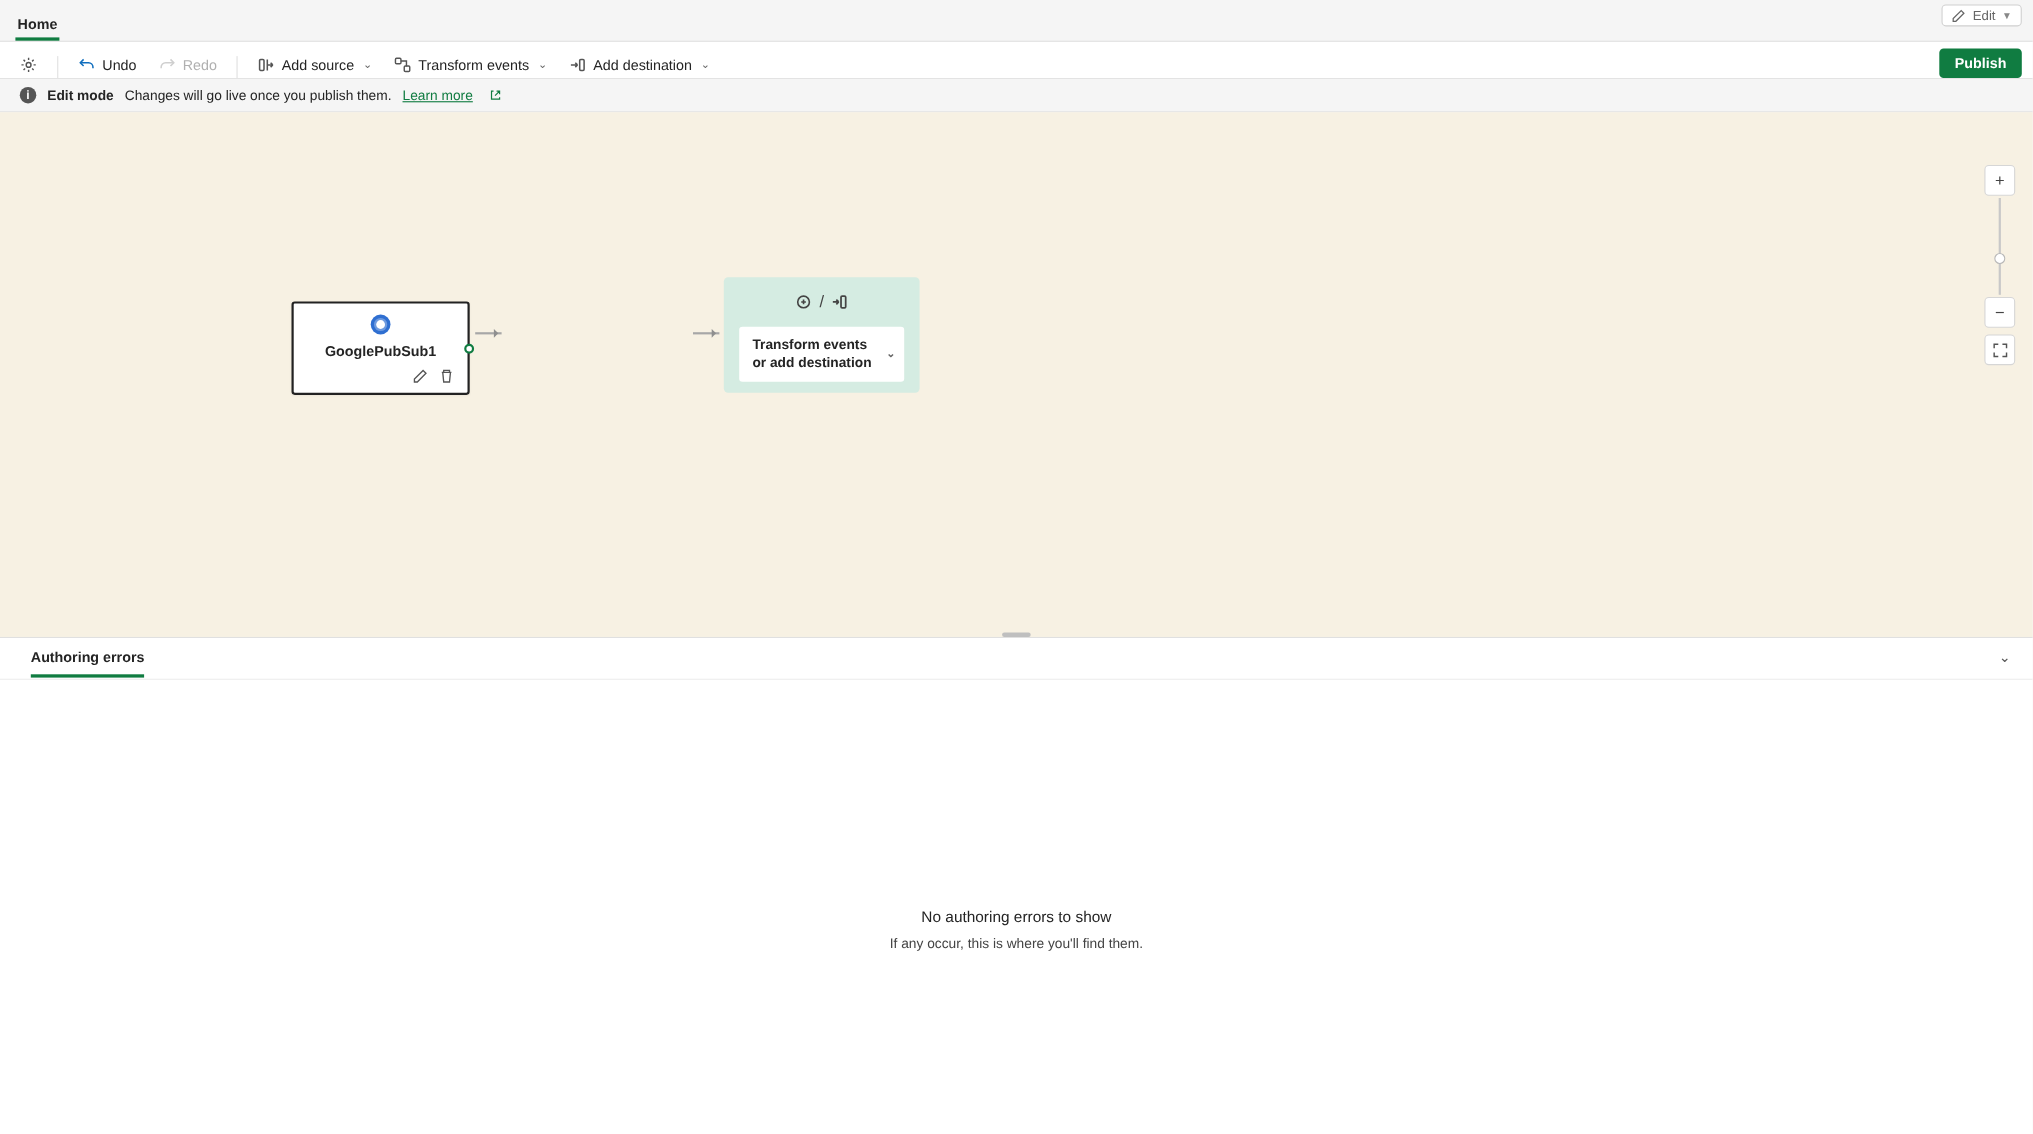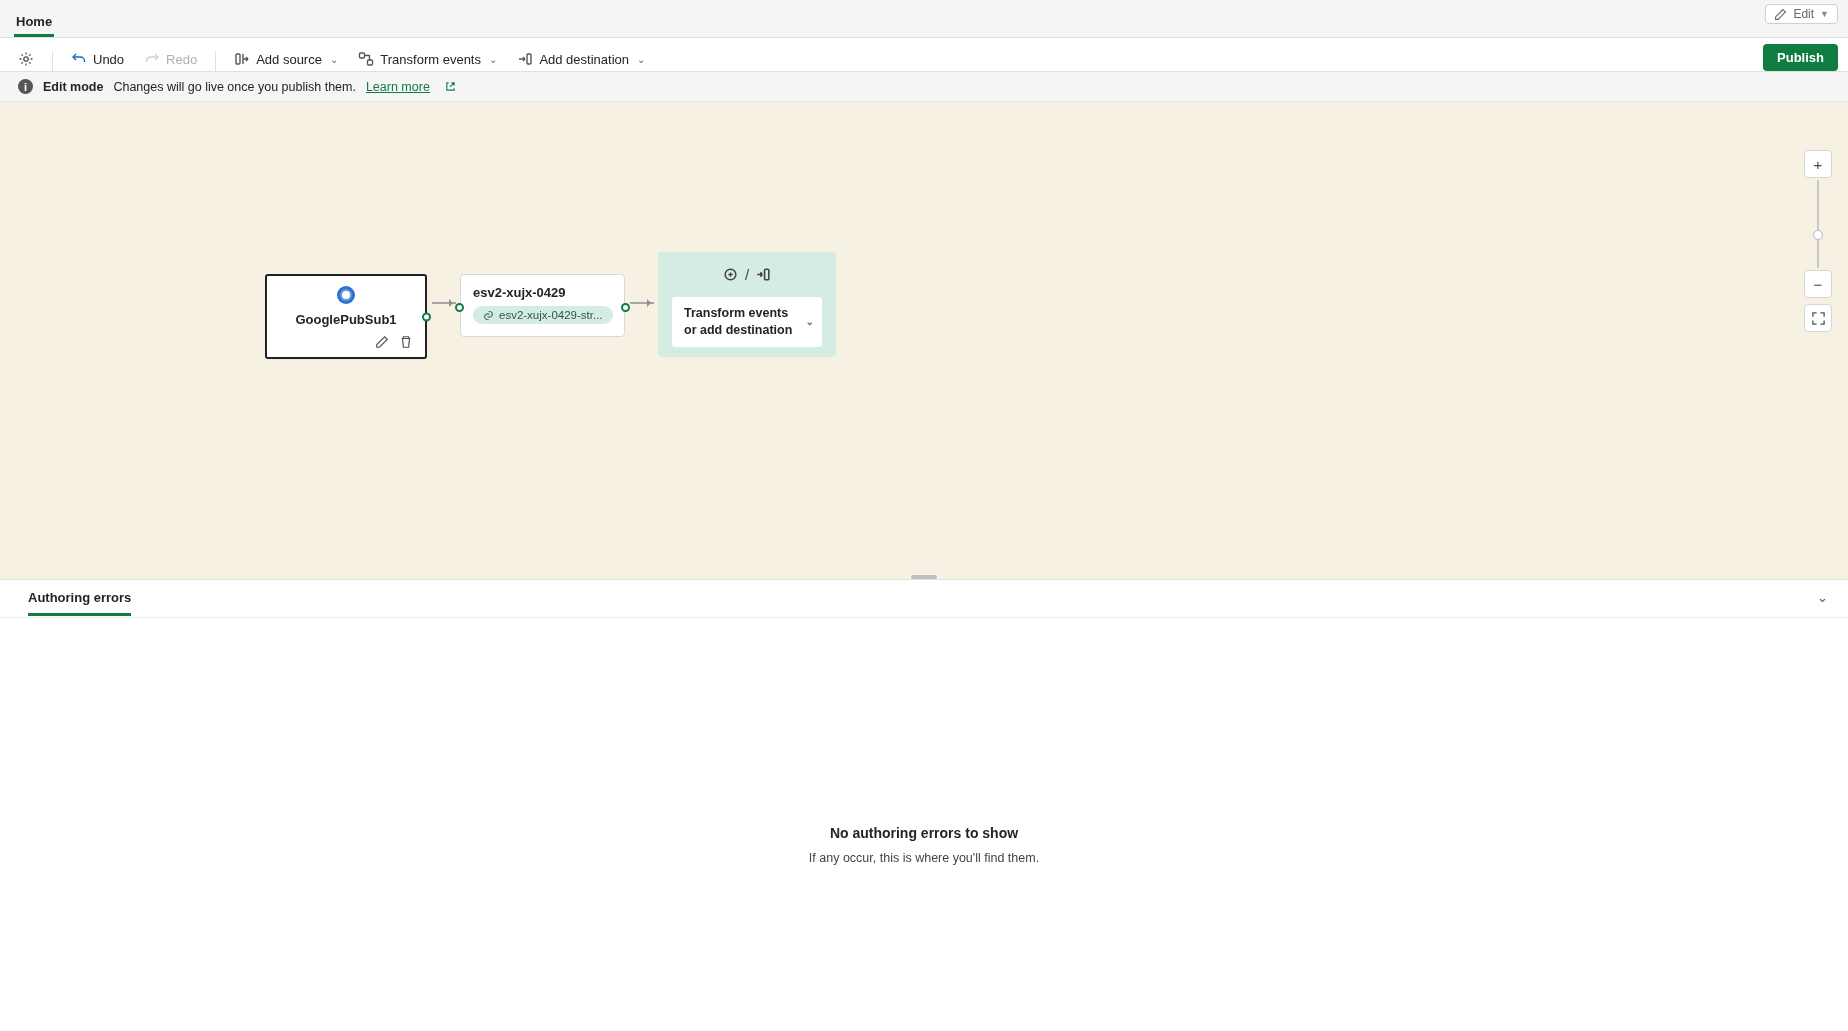--- a/index.html
+++ b/index.html
@@ -71,21 +71,21 @@
 
 .conn { position: absolute; height: 2px; background: #a7a7a7; }
 .conn::after { content: ""; position: absolute; right: -1px; top: -3px; border: 4px solid transparent; border-left-color: #8f8f8f; }
 
 
 .panel { background: #fff; border-top: 1px solid #e0e0e0; height: calc(100vh - 30px - 34px - 30px - 477px); display: flex; flex-direction: column; gap: 32px; }
 .panel-tabs { display: flex; align-items: center; padding: 0 28px; height: 38px; border-bottom: 1px solid #ededed; position: relative; }
 .ptab { font-weight: 600; font-size: 13px; padding: 9px 0 8px; border-bottom: 3px solid #107c41; cursor: pointer; }
 .panel-tabs .chev { position: absolute; right: 20px; top: 10px; cursor: pointer; font-size: 13px; color: #555; }
 .panel-body { flex: 1; display: flex; flex-direction: column; align-items: center; justify-content: center; gap: 10px; }
-.panel-body h3 { font-weight: 700; font-size: 14px; }
+.panel-body h3 { font-weight: 400; font-size: 14px; }
 .panel-body p { font-size: 12.5px; color: #444; }
 </style>
 </head>
 <body>
 
 <div class="tabrow">
   <div class="tab">Home</div>
   <div class="editpill">
     <svg viewBox="0 0 16 16" fill="none" stroke="#666" stroke-width="1.4">
         <path d="M11 2l3 3-9 9H2v-3l9-9z"></path>
@@ -175,31 +175,20 @@
           </svg>
         <svg viewBox="0 0 16 16" fill="none" stroke="#555" stroke-width="1.4">
             <path d="M3 4h10M5 4V2h6v2M4 4l1 10h6l1-10"></path>
           </svg>
       </div>
       <div class="port" style="right:-6px; top:50%; transform:translateY(-50%);"></div>
     </div>
 
     <div class="conn" style="left:432px; top:200px; width:24px;"></div>
 
-    <div class="node2" style="left:460px; top:172px; width:165px;">
-      <div class="port" style="left:-6px; top:28px;"></div>
-      <div class="node2-title">esv2-xujx-0429</div>
-      <div class="chip">
-        <svg viewBox="0 0 12 12" fill="none" stroke="#3d7a62" stroke-width="1.3">
-            <path d="M5 7a3 3 0 0 0 4 0l1-1a3 3 0 0 0-4-4M7 5a3 3 0 0 0-4 0L2 6a3 3 0 0 0 4 4"></path>
-          </svg>
-        <span class="txt">esv2-xujx-0429-str...</span>
-      </div>
-      <div class="port" style="right:-6px; top:28px;"></div>
-    </div>
 
     <div class="conn" style="left:630px; top:200px; width:24px;"></div>
 
     <div class="node3" style="left:658px; top:150px;">
       <div class="node3-icons">
         <svg viewBox="0 0 16 16" fill="none" stroke="#444" stroke-width="1.4">
             <circle cx="8" cy="8" r="5"></circle>
             <path d="M6 8h4M8 6v4"></path>
           </svg>
         <span>/</span>

